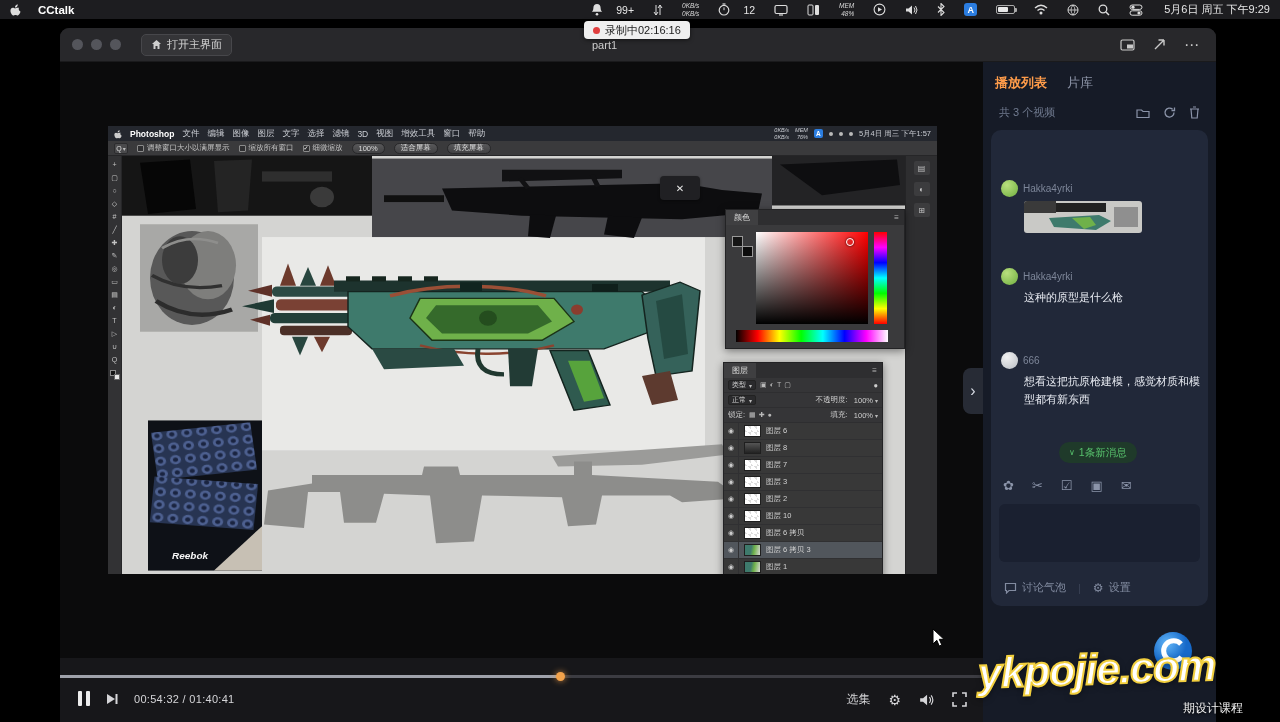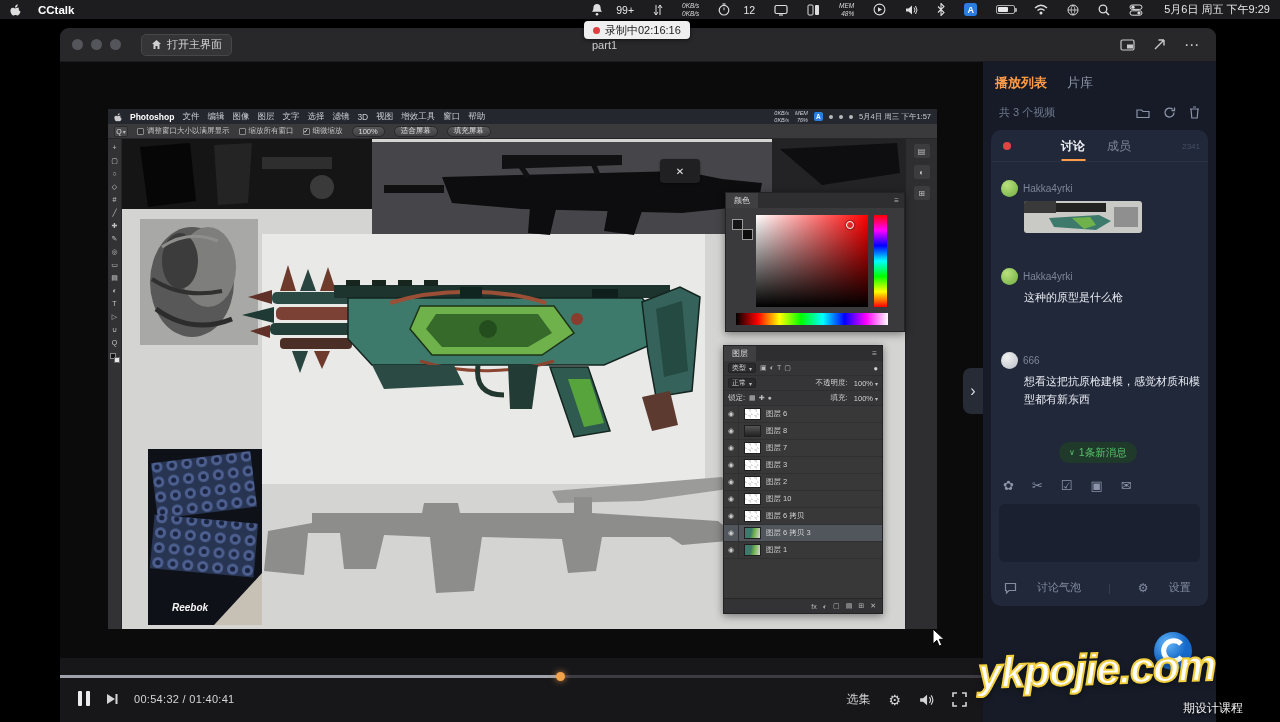--- a/index.html
+++ b/index.html
@@ -28,21 +28,21 @@
 .titlebar{height:34px;background:#28282b;display:flex;align-items:center;padding:0 12px;position:relative;border-bottom:1px solid #1a1a1c}
 .traffic{display:flex;gap:8px;margin-right:20px}
 .tl{width:11px;height:11px;border-radius:50%;background:#54555b}
 .open-main{display:flex;align-items:center;gap:5px;background:#353538;border:1px solid #47474b;border-radius:5px;color:#d6d6d6;font-size:11px;height:22px;padding:0 9px;font-family:inherit;cursor:pointer}
 .tb-right{position:absolute;right:16px;display:flex;align-items:center;gap:18px;color:#c9c9c9}
 .more{font-size:15px;letter-spacing:1px;line-height:10px}
 .main{display:flex;height:660px}
 .video-col{width:923px;display:flex;flex-direction:column}
 .video-area{position:relative;height:596px;background:#0b0b0c}
 
-.ps{position:absolute;left:48px;top:47px;width:829px;height:520px;background:#6d28d9;overflow:hidden}
+.ps{position:absolute;left:48px;top:64px;width:829px;height:448px;background:#6d28d9;overflow:hidden}
 .ps-menubar{position:absolute;inset:0 0 auto 0;height:15px;background:#24272e;display:flex;align-items:center;gap:8px;padding:0 6px;font-size:8.5px;color:#c9ccd2;z-index:5}
 .ps-app{font-weight:bold;color:#fff;white-space:nowrap}
 .ps-menu{white-space:nowrap}
 .ps-mb-right{margin-left:auto;display:flex;align-items:center;gap:6px}
 .ps-stack{display:flex;flex-direction:column;align-items:flex-end;font-size:5.5px;line-height:6.5px}
 .ps-badge{width:9px;height:9px;background:#2b7de0;border-radius:2px;color:#fff;font-size:6.5px;font-weight:bold;display:flex;align-items:center;justify-content:center}
 .ps-dotic{width:4px;height:4px;border-radius:50%;background:#b9b9b9}
 .ps-clock{font-size:7.5px;white-space:nowrap}
 .ps-options{position:absolute;top:15px;left:0;right:0;height:15px;background:#3a3a3c;border-bottom:1px solid #262628;display:flex;align-items:center;gap:9px;padding:0 6px;font-size:7.5px;color:#c4c4c4;z-index:5}
 .opt-zoom{width:14px;height:11px;background:#4a4a4c;border:1px solid #2c2c2e;border-radius:2px;font-size:7px;display:flex;align-items:center;justify-content:center;color:#ddd;gap:1px}
@@ -123,21 +123,21 @@
 .av.gray{background:radial-gradient(circle at 35% 30%,#f2f2f2,#b9bdc4)}
 .av.yellow{background:radial-gradient(circle at 35% 30%,#ffe08a,#eda83e)}
 .mname{margin-left:22px;color:#7d8699;font-size:10px;line-height:17px}
 .mtext{margin-left:23px;margin-top:3px;color:#e8ebf2;font-size:11px;line-height:18px;max-width:178px}
 .msg-img{margin-left:23px;margin-top:4px;width:118px;height:32px;border-radius:3px;overflow:hidden;cursor:pointer}
 .newpill{position:absolute;left:68px;top:312px;height:21px;padding:0 10px;background:#1f3a2a;border-radius:11px;display:flex;align-items:center;gap:4px;color:#57c06c;font-size:10.5px;cursor:pointer}
 .np-ch{font-size:8px;line-height:8px}
 .tools-row{position:absolute;left:12px;top:348px;display:flex;gap:18px;color:#8b94a9;font-size:13px}
 .tools-row span{cursor:pointer}
 .inputbox{position:absolute;left:8px;top:374px;width:201px;height:58px;background:#1a2030;border-radius:6px;cursor:text}
-.card-foot{position:absolute;left:0;right:0;top:450px;display:flex;align-items:center;padding:0 13px;color:#828ba0;font-size:11px;gap:20px}
+.card-foot{position:absolute;left:0;right:0;top:450px;display:flex;align-items:center;padding:0 13px;color:#828ba0;font-size:11px;gap:5px}
 .cf-div{color:#394155;margin:0 7px}
 
 .wm-badge{position:absolute;left:1153px;top:631px;z-index:60;pointer-events:none}
 .wm-text{position:absolute;left:978px;top:645px;z-index:61;font-style:italic;font-weight:bold;font-size:43px;color:#fff;-webkit-text-stroke:2px #f2cf3e;text-shadow:0 2px 6px rgba(0,0,0,.5);transform:rotate(-2deg);letter-spacing:-1px;pointer-events:none;white-space:nowrap}
 .wm-sub{position:absolute;left:1183px;top:700px;z-index:61;font-size:12px;color:#f5f5f5;text-shadow:0 1px 3px #000;pointer-events:none}
 </style>
 </head>
 <body>
 
 <div class="menubar">
@@ -639,28 +639,20 @@
             </span>
           <span>
               <svg width="11" height="13" viewBox="0 0 11 13">
                 <path d="M1 3h9M2 3l.8 9h5.4L9 3M4 1h3" stroke="#8b94a9" stroke-width="1.2" fill="none"></path>
               </svg>
             </span>
         </span>
       </div>
 
       <div class="card">
-        <div class="card-head">
-          <span class="red-dot"></span>
-          <span class="ch-tabs">
-            <span class="ch-tab active">讨论</span>
-            <span class="ch-tab">成员</span>
-          </span>
-          <span class="ch-hint">2341</span>
-        </div>
 
         <div class="msgs">
           <div class="msg" style="top:14px">
             <span class="av green"></span>
             <div class="mname">Hakka4yrki</div>
             <div class="msg-img">
               <svg viewBox="0 0 118 32" width="118" height="32">
                 <rect width="118" height="32" fill="#c9c9c6"></rect>
                 <rect x="0" y="0" width="32" height="12" fill="#3a3a3a"></rect>
                 <rect x="32" y="2" width="50" height="9" fill="#222"></rect>

